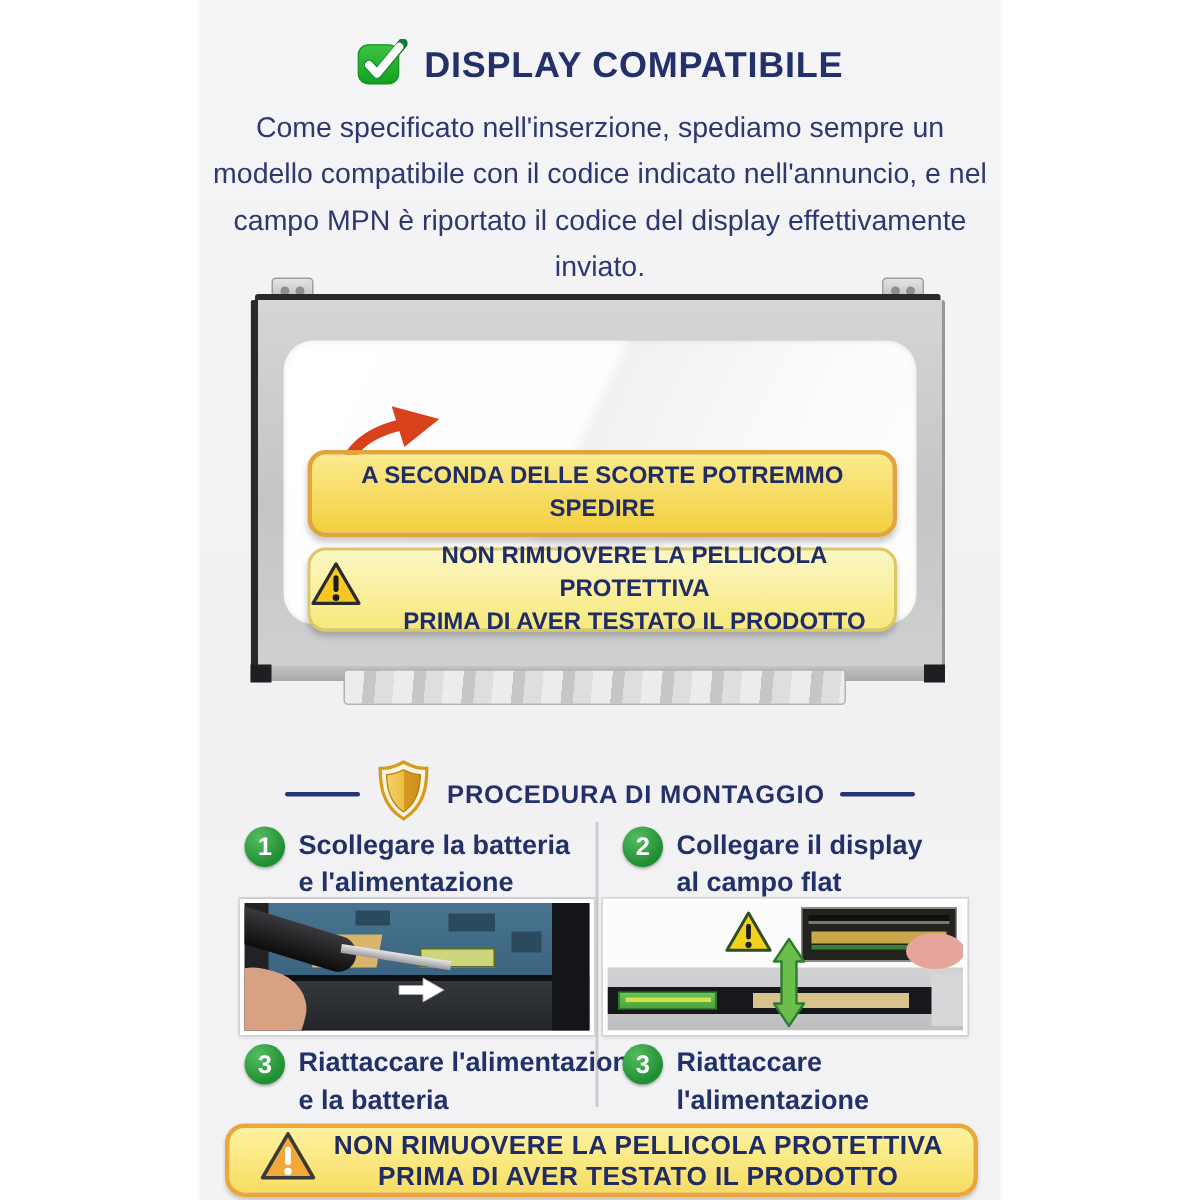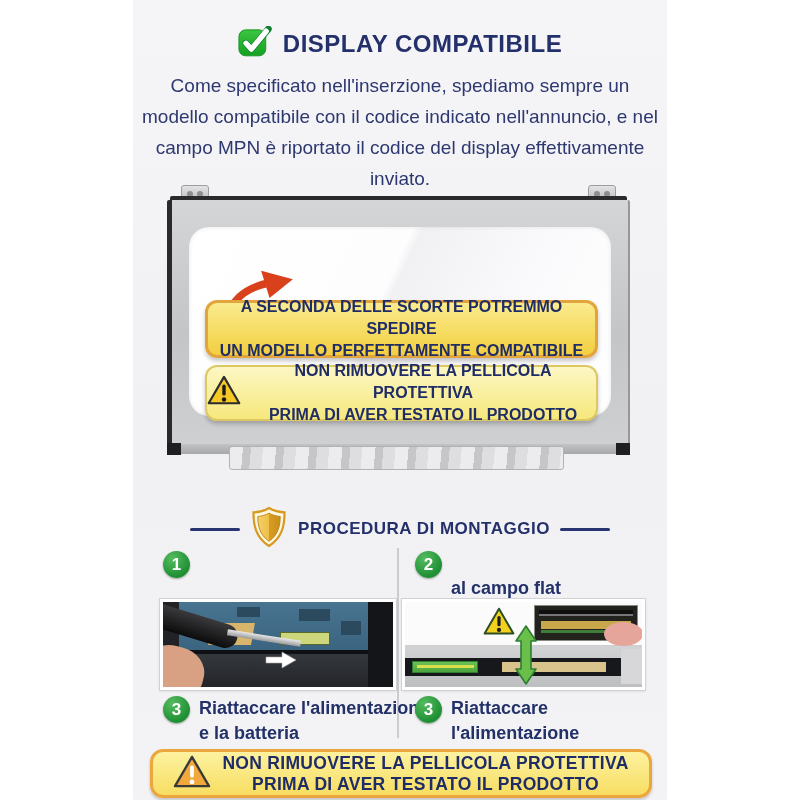--- a/index.html
+++ b/index.html
@@ -166,21 +166,20 @@
       <span class="curved-arrow">
         <svg width="92" height="56" viewBox="0 0 96 60">
           <path d="M10 56 C12 36 26 21 54 15" fill="none" stroke="#d8411b" stroke-width="8" stroke-linecap="round"></path>
           <polygon points="46,2 80,11 55,31" fill="#d8411b"></polygon>
         </svg>
       </span>
 
       <div class="notice notice-stock">
         <span class="lines">
           <span>A SECONDA DELLE SCORTE POTREMMO SPEDIRE</span>
-          <span>UN MODELLO PERFETTAMENTE COMPATIBILE</span>
         </span>
       </div>
 
       <div class="notice notice-film">
         <span>
           <svg width="34" height="31" viewBox="0 0 40 36">
             <path d="M20 2 L38 33 H2 Z" fill="#f6c825" stroke="#2b2b2b" stroke-width="2.5" stroke-linejoin="round"></path>
             <rect x="18" y="11" width="4" height="13" rx="2" fill="#1c1c1c"></rect>
             <circle cx="20" cy="28.5" r="2.6" fill="#1c1c1c"></circle>
           </svg>
@@ -209,26 +208,30 @@
         </svg>
       </span>
       <span class="proc-title">PROCEDURA DI MONTAGGIO</span>
       <span class="hline"></span>
     </div>
 
     <div class="col-divider"></div>
 
     <div class="step s1">
       <div class="step-num">1</div>
+      <div class="step-text">
+        <span>Scollegare la batteria</span><br>
+        <span>e l'alimentazione</span>
+      </div>
     </div>
 
     <div class="step s2">
       <div class="step-num">2</div>
       <div class="step-text">
-        <br>
+        <span>Collegare il display</span><br>
         <span>al campo flat</span>
       </div>
     </div>
 
     <div class="photo photo1">
       <div class="pcb">
         <div class="chip" style="left:30%;top:10%;width:12%;height:22%;"></div>
         <div class="chip" style="left:62%;top:14%;width:16%;height:26%;"></div>
         <div class="chip" style="left:84%;top:40%;width:10%;height:30%;"></div>
         <div class="gold"></div>

